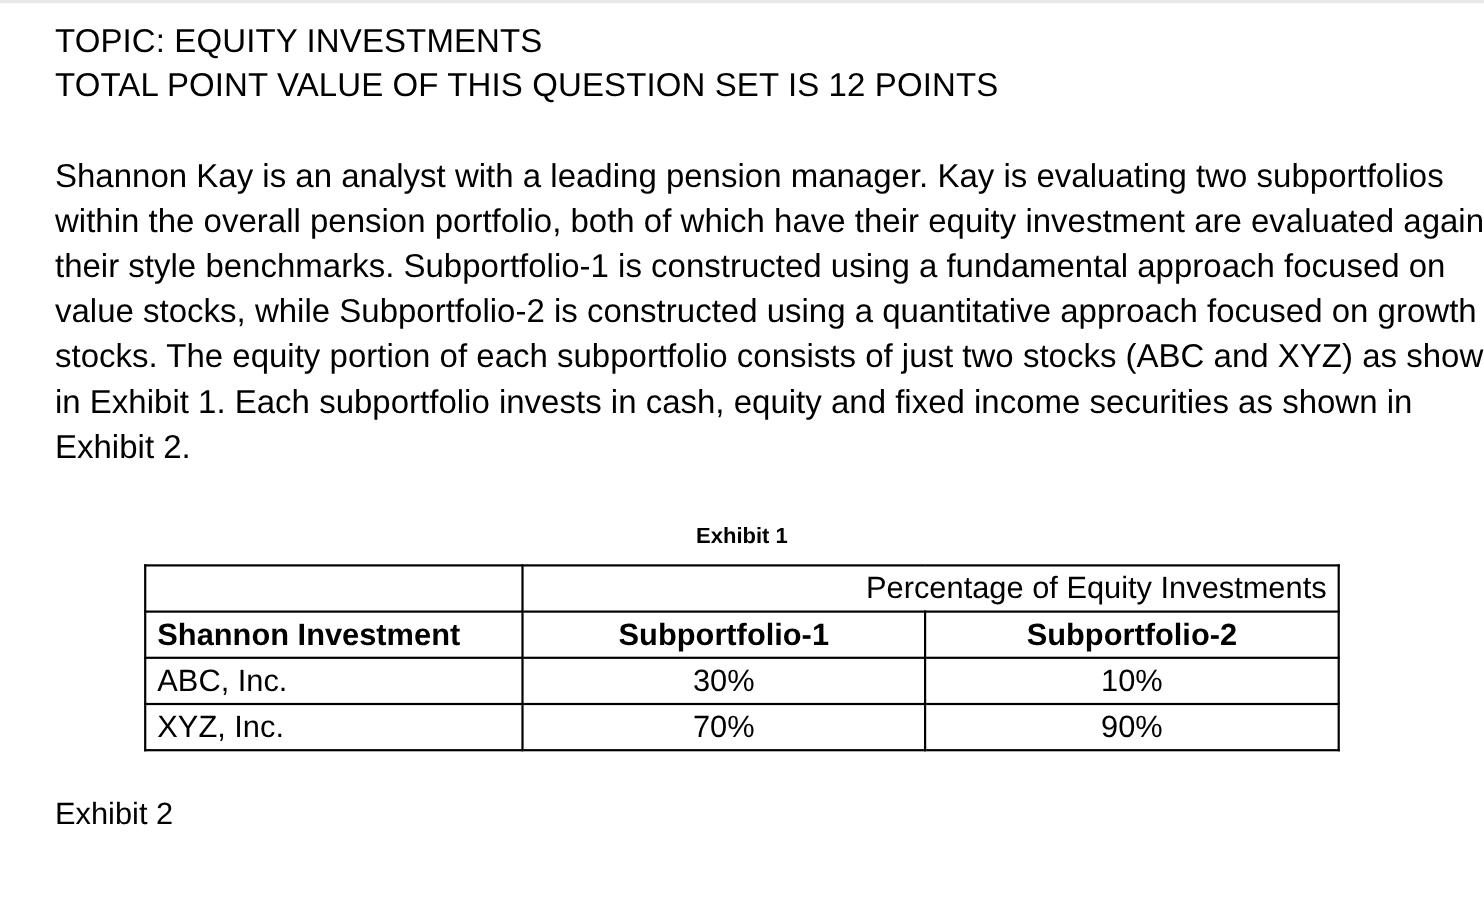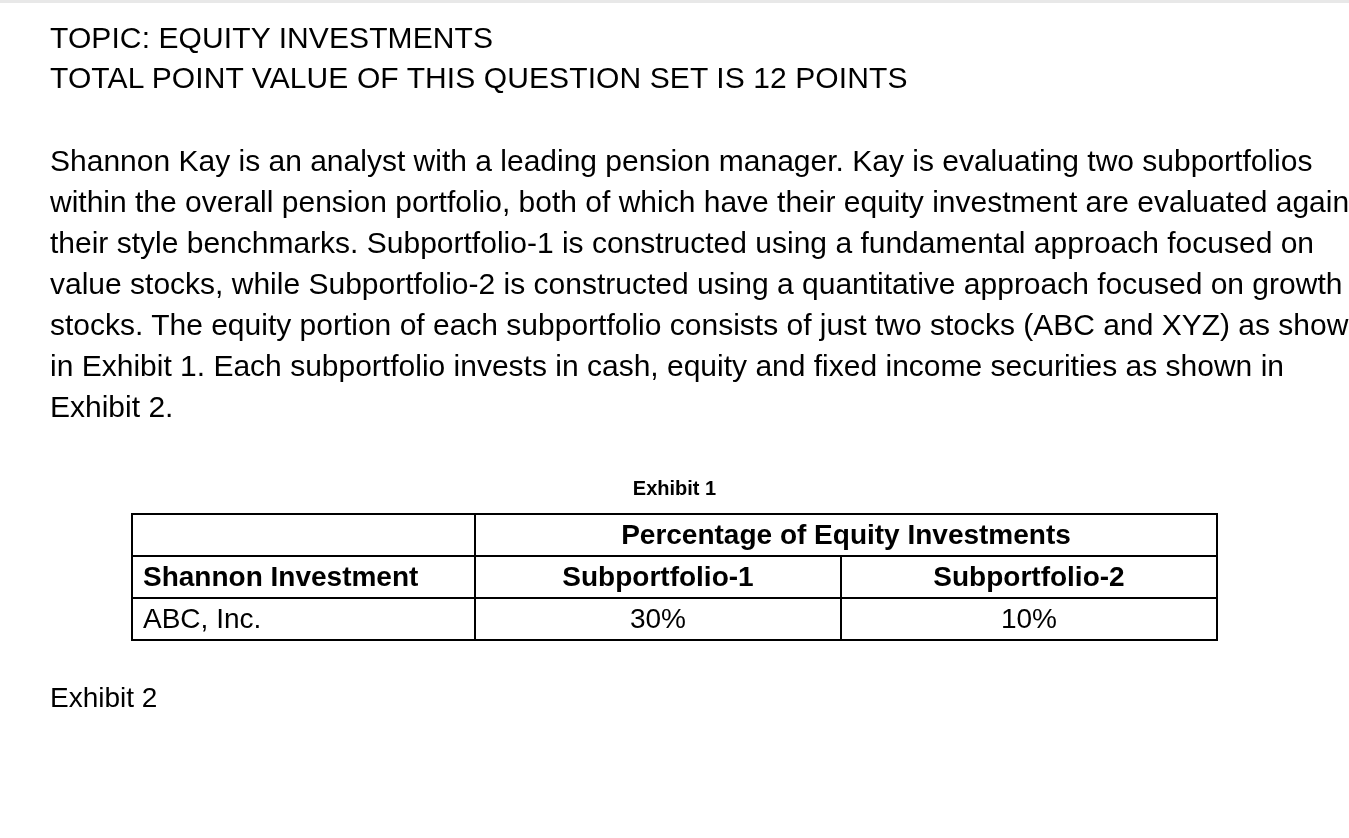--- a/index.html
+++ b/index.html
@@ -71,22 +71,22 @@
     border: 2px solid #000000;
     font-size: 28px;
     line-height: 34px;
     padding: 3px 10px;
     vertical-align: top;
   }
   td.blank-cell {
     border-bottom: 2px solid #000000;
   }
   td.span-head {
-    text-align: center;
-    font-weight: bold;
+    text-align: right;
+    font-weight: normal;
   }
   td.col-head {
     text-align: center;
     font-weight: bold;
   }
   td.row-head-label {
     font-weight: bold;
     text-align: left;
   }
   td.row-label {
@@ -140,20 +140,25 @@
           <tr>
             <td class="row-head-label">Shannon Investment</td>
             <td class="col-head">Subportfolio-1</td>
             <td class="col-head">Subportfolio-2</td>
           </tr>
           <tr>
             <td class="row-label">ABC, Inc.</td>
             <td class="num">30%</td>
             <td class="num">10%</td>
           </tr>
+          <tr>
+            <td class="row-label">XYZ, Inc.</td>
+            <td class="num">70%</td>
+            <td class="num">90%</td>
+          </tr>
         </tbody>
       </table>
 
       <div class="exhibit2-title">Exhibit 2</div>
     </div>
 
   </div>
 </div>
 
 </body></html>

